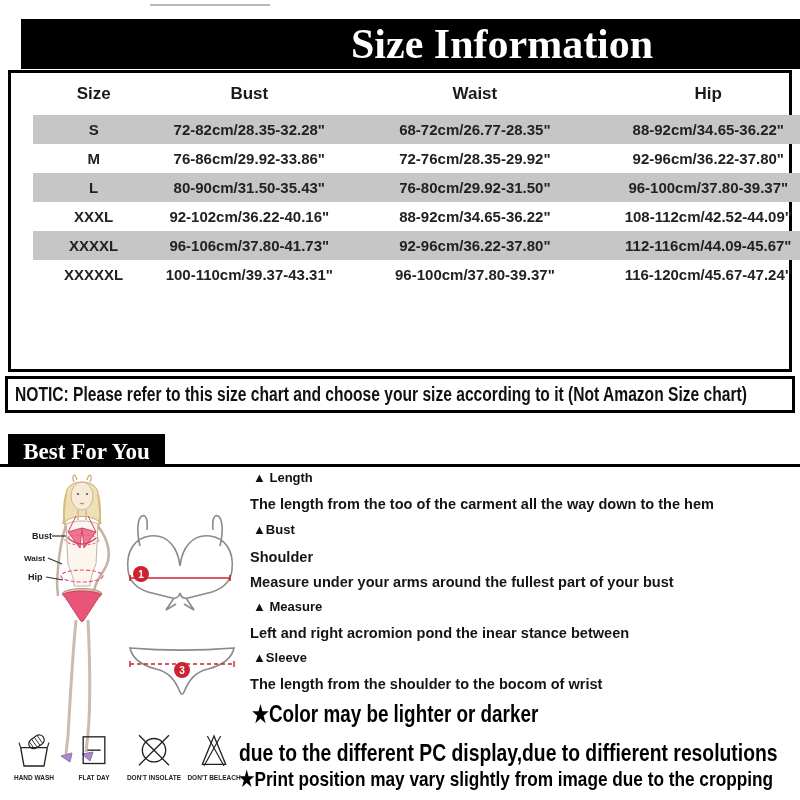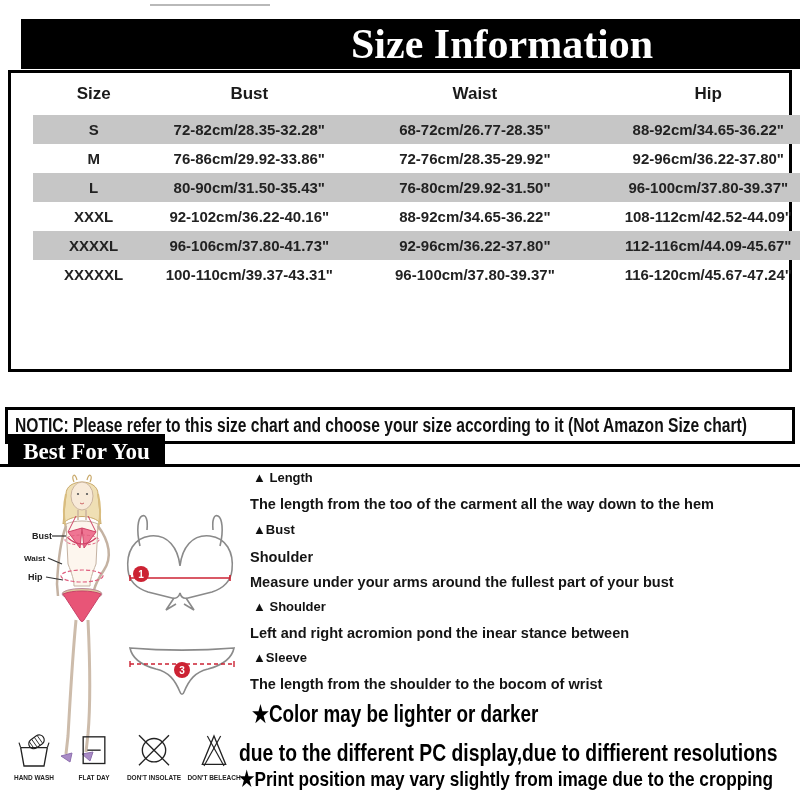--- a/index.html
+++ b/index.html
@@ -21,21 +21,21 @@
   .thead{height:42px;font-size:17px;font-weight:700;color:#1a1a1a;}
   .drow{height:29px;font-size:15px;font-weight:700;color:#222;}
   .drow.gray{background:linear-gradient(to right,transparent 22px,#c6c6c6 22px,#c6c6c6 calc(100% - 9px),transparent calc(100% - 9px));}
   .c0{width:12%;text-align:center;}
   .c1{width:28%;text-align:center;}
   .c2{width:30%;text-align:center;}
   .c3{width:30%;text-align:center;}
 
   
   #notice-box{top:376px;left:5px;width:790px;height:37px;border:3px solid #000;box-sizing:border-box;
-              display:flex;align-items:center;background:#fff;margin-top:31px;}
+              display:flex;align-items:center;background:#fff;}
   #notice-text{font-size:20px;font-weight:700;white-space:nowrap;transform:scaleX(0.78);
                transform-origin:left center;margin-left:7px;letter-spacing:0px;color:#111;}
 
   
   #banner{top:434px;left:8px;width:157px;height:31px;background:#000;display:flex;align-items:flex-end;justify-content:center;}
   #banner-text{color:#fff;font-family:"Liberation Serif",serif;font-weight:700;font-size:23px;white-space:nowrap;}
   #banner-rule{top:464px;left:0;width:800px;height:3px;background:#000;}
 
   
   .g-head{font-size:13px;font-weight:700;white-space:nowrap;color:#111;}
@@ -188,21 +188,21 @@
     <circle cx="56" cy="28" r="8" fill="#cc2233"></circle>
     <text x="56" y="31.5" font-size="10" font-weight="bold" fill="#fff" text-anchor="middle">3</text>
   </svg>
 
   <div>
     <div class="abs g-head" style="left:253px;top:470px;">▲ Length</div>
     <div class="abs g-desc" style="left:250px;top:495px;">The length from the too of the carment all the way down to the hem</div>
     <div class="abs g-head" style="left:253px;top:522px;">▲Bust</div>
     <div class="abs g-desc" style="left:250px;top:548px;">Shoulder</div>
     <div class="abs g-desc" style="left:250px;top:573px;">Measure under your arms around the fullest part of your bust</div>
-    <div class="abs g-head" style="left:253px;top:599px;">▲ Shoulder</div>
+    <div class="abs g-head" style="left:253px;top:599px;">▲ Measure</div>
     <div class="abs g-desc" style="left:250px;top:624px;">Left and right acromion pond the inear stance between</div>
     <div class="abs g-head" style="left:253px;top:650px;">▲Sleeve</div>
     <div class="abs g-desc" style="left:250px;top:675px;">The length from the shoulder to the bocom of wrist</div>
   </div>
 
   <div class="abs disc" id="disc-color">★Color may be lighter or darker</div>
   <div class="abs disc" id="disc-display">due to the different PC display,due to diffierent resolutions</div>
   <div class="abs disc" id="disc-print">★Print position may vary slightly from image due to the cropping</div>
 
   <div class="abs" id="care-row">

